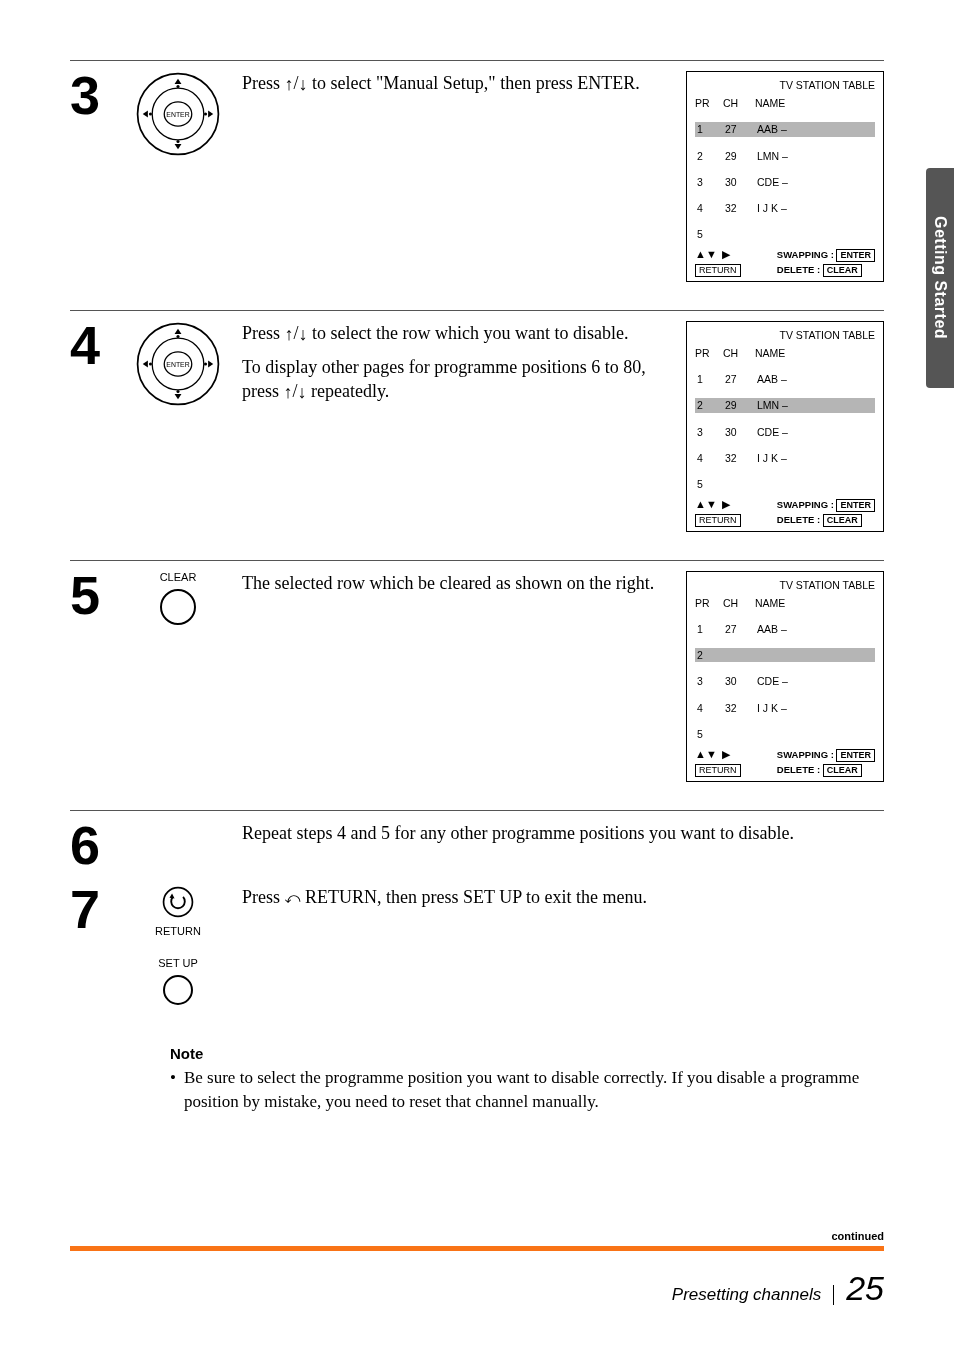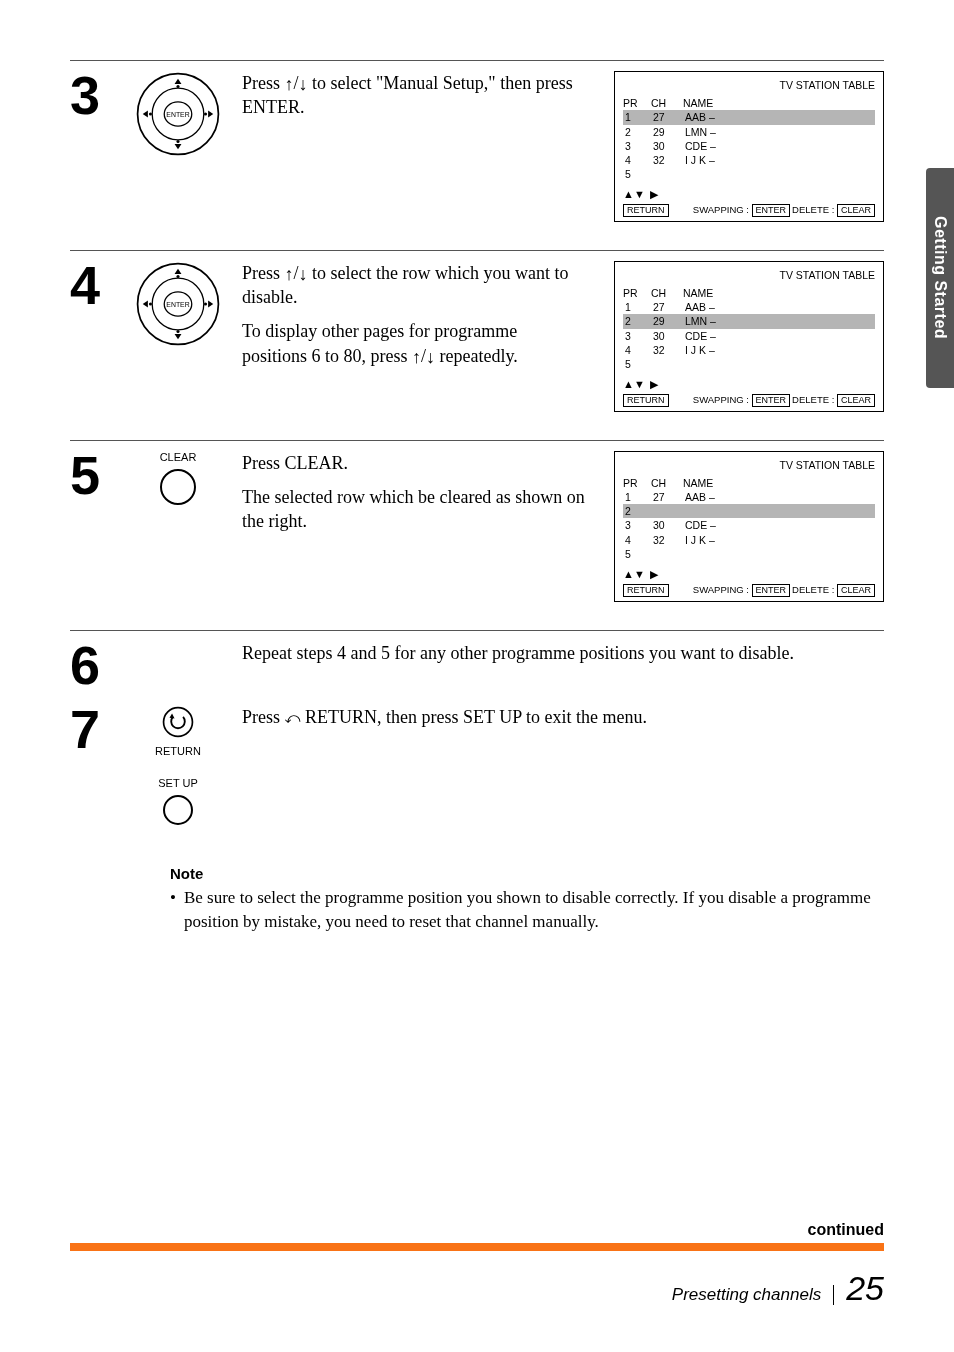--- a/index.html
+++ b/index.html
@@ -5,38 +5,38 @@
   * { box-sizing: border-box; margin: 0; padding: 0; }
   html, body { width: 954px; height: 1352px; background: #fff; font-family: "Times New Roman", serif; color: #000; }
   .page { position: relative; width: 954px; height: 1352px; padding: 60px 70px 40px 70px; }
   .side-tab { position: absolute; top: 168px; right: 0; width: 28px; height: 220px; background: #555; color: #fff; display: flex; align-items: center; justify-content: center; writing-mode: vertical-rl; font-family: Arial, sans-serif; font-weight: bold; font-size: 16px; border-radius: 4px 0 0 4px; letter-spacing: 0.5px; }
   .step { display: flex; align-items: flex-start; gap: 16px; border-top: 1px solid #555; padding-top: 10px; margin-bottom: 28px; }
   .step:first-of-type { border-top: none; padding-top: 0; }
   .step-num { width: 44px; font-size: 54px; font-weight: bold; line-height: 0.9; font-family: Arial, sans-serif; }
   .icon-col { width: 96px; display: flex; flex-direction: column; align-items: center; gap: 6px; font-family: Arial, sans-serif; font-size: 11px; }
   .body-col { flex: 1; font-size: 18px; line-height: 1.35; padding-right: 12px; }
   .body-col p { margin-bottom: 10px; }
-  .osd-col { width: 270px; border-radius: 20px; }
+  .osd-col { width: 198px; border-radius: 20px; }
   .osd { border: 1.5px solid #000; padding: 6px 8px 4px 8px; font-family: Arial, sans-serif; font-size: 10.5px; line-height: 1.35; }
   .osd-title { text-align: right; font-size: 10.5px; margin-bottom: 4px; }
-  .osd-table { display: grid; grid-template-columns: 28px 32px 1fr; row-gap: 0; }
+  .osd-table { display: grid; grid-template-columns: 28px 32px 1fr; row-gap: 12px; }
   .osd-table .hdr { font-weight: normal; }
   .osd-row { display: contents; }
   .osd-row.hl > span { background: #b5b5b5; }
   .osd-row span { padding: 0 2px; }
   .osd-foot { display: flex; justify-content: space-between; align-items: flex-end; margin-top: 6px; gap: 6px; }
   .osd-foot-left { display: flex; flex-direction: column; gap: 2px; font-size: 9.5px; }
-  .osd-foot-right { display: flex; flex-direction: row; align-items: flex-start; gap: 2px; font-size: 9.5px; }
+  .osd-foot-right { display: flex; flex-direction: column; align-items: flex-start; gap: 2px; font-size: 9.5px; font-weight: bold; }
   .kbox { border: 1px solid #000; padding: 0 3px; font-size: 9px; line-height: 1.2; display: inline-block; }
   .arrow-glyph { font-size: 11px; }
   .note-block { margin-top: 40px; padding-left: 100px; }
   .note-title { font-family: Arial, sans-serif; font-weight: bold; font-size: 15px; margin-bottom: 4px; }
   .note-bullet { font-size: 17px; line-height: 1.4; display: flex; gap: 8px; }
   .footer { position: absolute; bottom: 44px; left: 70px; right: 70px; }
-  .continued { text-align: right; font-family: Arial, sans-serif; font-weight: bold; font-size: 16px; border-bottom: 8px solid #f97316; padding-bottom: 4px; }
+  .continued { text-align: right; font-family: Arial, sans-serif; font-weight: bold; font-size: 11px; border-bottom: 5px solid #f97316; padding-bottom: 4px; }
   .pg-foot { display: flex; justify-content: flex-end; align-items: baseline; gap: 12px; margin-top: 18px; font-family: Arial, sans-serif; font-style: italic; }
   .pg-foot .label { font-size: 17px; border-right: 1.5px solid #000; padding-right: 12px; }
   .pg-foot .num { font-size: 34px; }
   
   .dpad-svg { width: 86px; height: 86px; }
   .round-btn { width: 36px; height: 36px; border: 2px solid #000; border-radius: 50%; background: #fff; }
   .round-btn.small { width: 30px; height: 30px; }
   .up { display:inline-block; transform: translateY(1px); }
 </style>
 </head>
@@ -142,21 +142,20 @@
     </div>
   </div>
 
   <div class="step">
     <div class="step-num">5</div>
     <div class="icon-col">
       <div>CLEAR</div>
       <div class="round-btn"></div>
     </div>
     <div class="body-col">
-      <p>Press CLEAR.</p>
       <p>The selected row which be cleared as shown on the right.</p>
     </div>
     <div class="osd-col">
       <div class="osd">
         <div class="osd-title">TV STATION TABLE</div>
         <div class="osd-table">
           <span class="hdr">PR</span>
           <span class="hdr">CH</span>
           <span class="hdr">NAME</span>
           <div class="osd-row"><span>1</span><span>27</span><span>AAB –</span></div>
@@ -202,21 +201,21 @@
     </div>
     <div class="body-col" style="padding-right:0">
       <p>Press <span style="font-size:15px">⤺</span> RETURN, then press SET UP to exit the menu.</p>
     </div>
   </div>
 
   <div class="note-block">
     <div class="note-title">Note</div>
     <div class="note-bullet">
       <span>•</span>
-      <span>Be sure to select the programme position you shown to disable correctly.  If you disable a programme position by mistake, you need to reset that channel manually.</span>
+      <span>Be sure to select the programme position you want to disable correctly.  If you disable a programme position by mistake, you need to reset that channel manually.</span>
     </div>
   </div>
 
   <div class="footer">
     <div class="continued">continued</div>
     <div class="pg-foot">
       <div class="label">Presetting channels</div>
       <div class="num">25</div>
     </div>
   </div>

